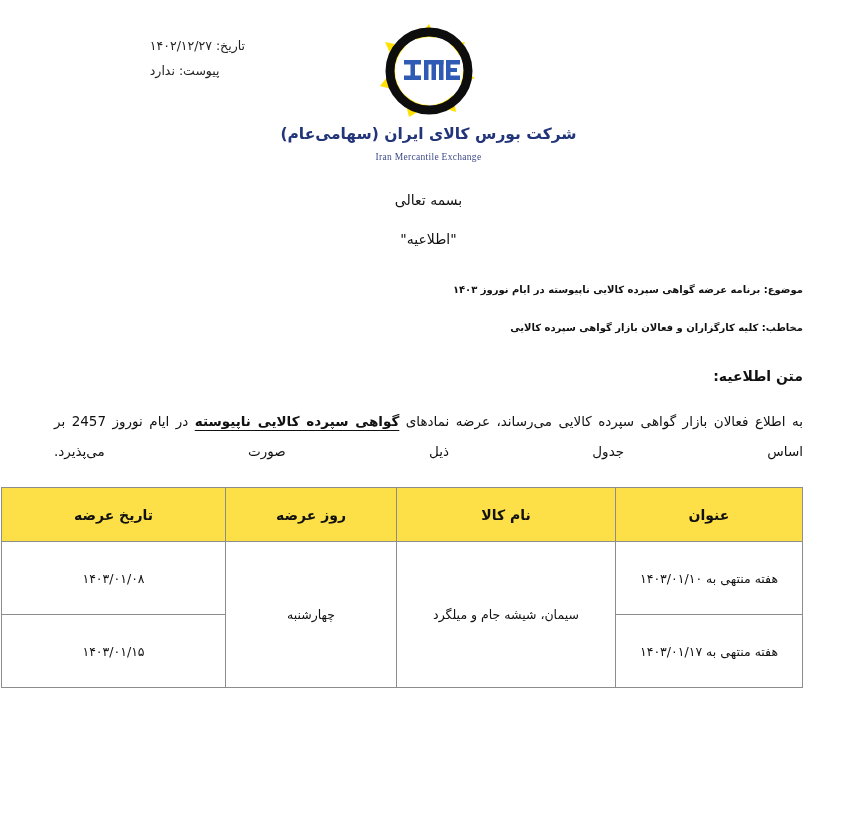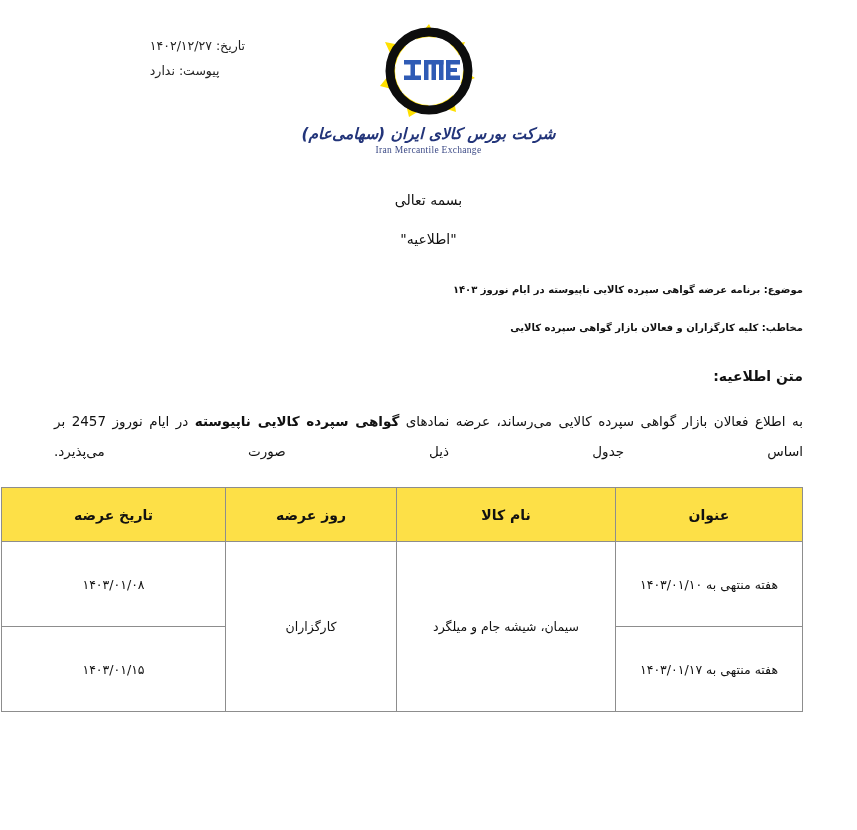--- a/index.html
+++ b/index.html
@@ -66,24 +66,23 @@
     position: relative;
   }
 
   .brand-fa {
     margin-top: 4px;
     font-size: 15.5px;
     font-weight: bold;
     color: #23357a;
     letter-spacing: 0;
     line-height: 20px;
-    font-style: italic;
   }
   .brand-en {
-    margin-top: 1px;
+    margin-top: 8px;
     font-size: 9.5px;
     color: #3c4a86;
     direction: ltr;
     letter-spacing: 0.3px;
     font-family: "Liberation Serif", "DejaVu Serif", serif;
   }
 
   
   .centered-line {
     text-align: center;
@@ -114,20 +113,21 @@
     right: 54px;
     left: 54px;
     text-align: justify;
     text-align-last: justify;
     font-size: 13.5px;
     line-height: 30px;
     color: #111;
   }
   .body-paragraph .emphasis {
     font-weight: bold;
+    text-decoration: underline;
     text-underline-offset: 4px;
   }
 
   
   .offer-table {
     position: absolute;
     top: 487px;
     right: 54px;
     width: 749px;
     border-collapse: collapse;
@@ -145,21 +145,21 @@
     background: #fde047;
     font-size: 14px;
     font-weight: bold;
     height: 53px;
     padding: 0 6px;
   }
   .offer-table td {
     background: #ffffff;
     font-size: 12.5px;
     height: 60px;
-    padding: 12px 8px;
+    padding: 6px 8px;
     line-height: 21px;
   }
   .col-title  { width: 174px; }
   .col-goods  { width: 206px; }
   .col-day    { width: 158px; }
   .col-date   { width: 211px; }
 
   .cell-two-line { white-space: normal; }
 
   
@@ -247,21 +247,21 @@
         <th class="col-title">عنوان</th>
         <th class="col-goods">نام کالا</th>
         <th class="col-day">روز عرضه</th>
         <th class="col-date">تاریخ عرضه</th>
       </tr>
     </thead>
     <tbody>
       <tr>
         <td class="col-title cell-two-line">هفته منتهی به ۱۴۰۳/۰۱/۱۰</td>
         <td class="col-goods" rowspan="2">سیمان، شیشه جام و میلگرد</td>
-        <td class="col-day" rowspan="2">کارگزاران</td>
+        <td class="col-day" rowspan="2">چهارشنبه</td>
         <td class="col-date">۱۴۰۳/۰۱/۰۸</td>
       </tr>
       <tr>
         <td class="col-title cell-two-line">هفته منتهی به ۱۴۰۳/۰۱/۱۷</td>
         <td class="col-date">۱۴۰۳/۰۱/۱۵</td>
       </tr>
     </tbody>
   </table>
 
 

